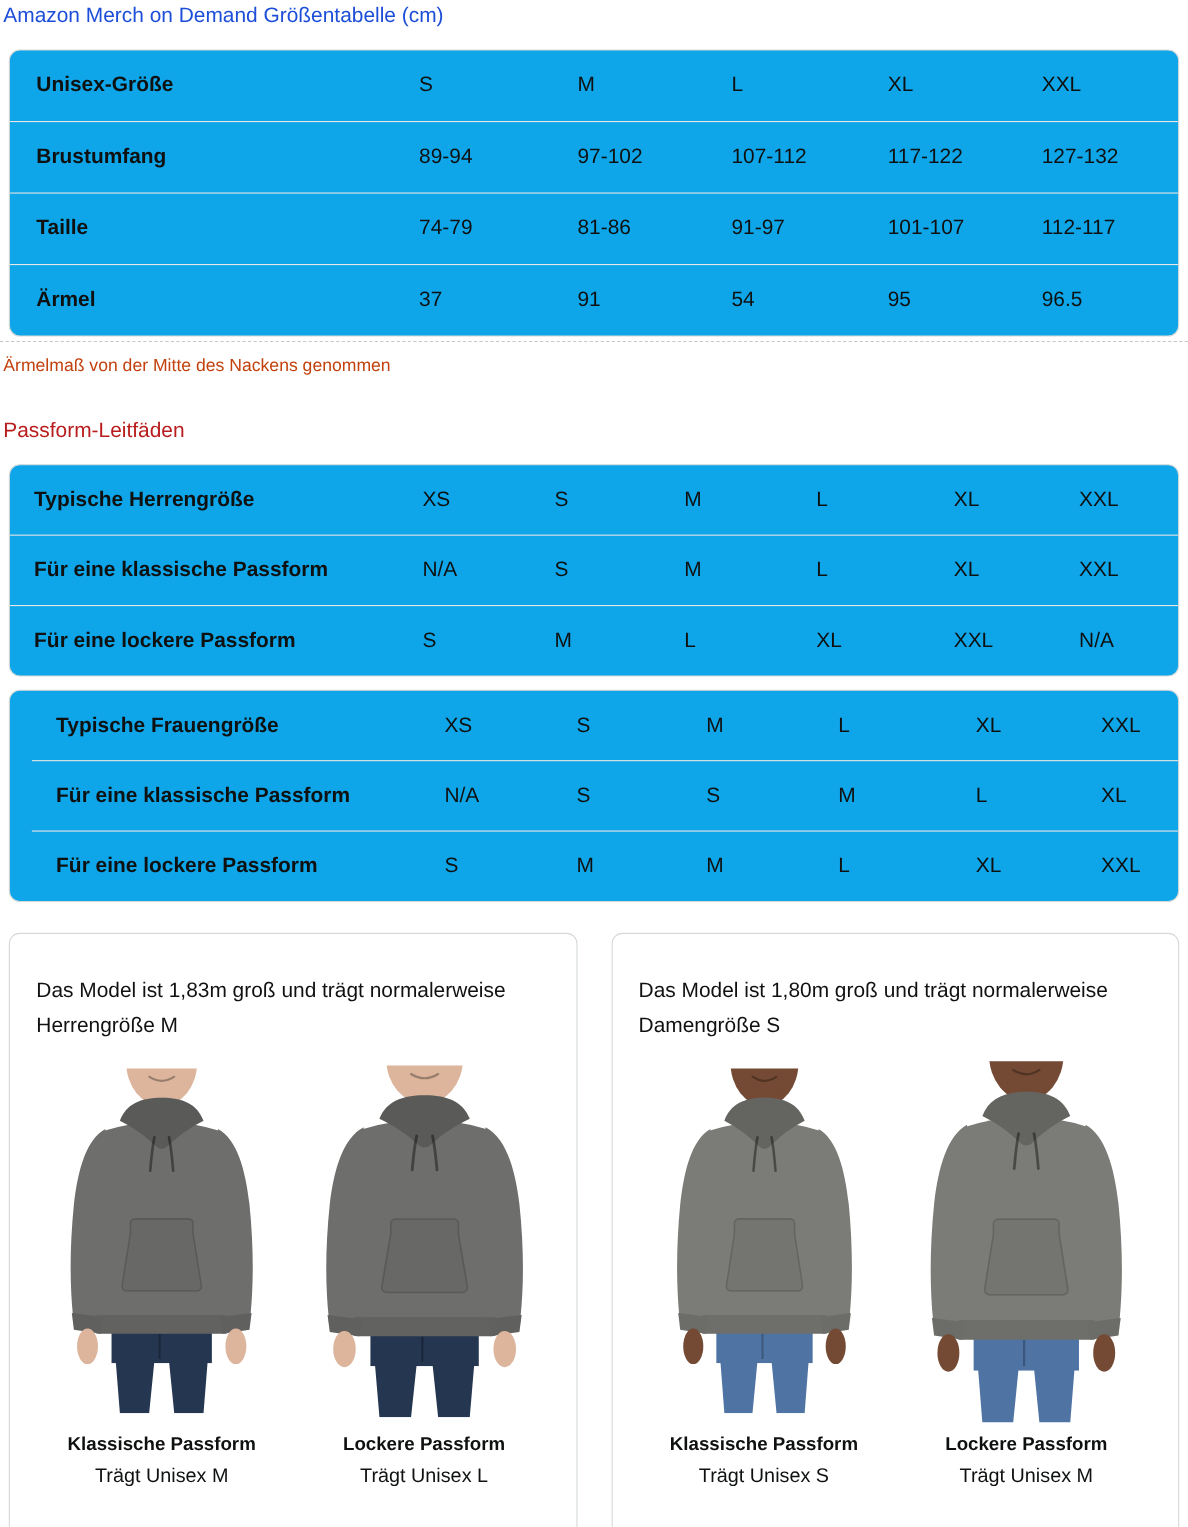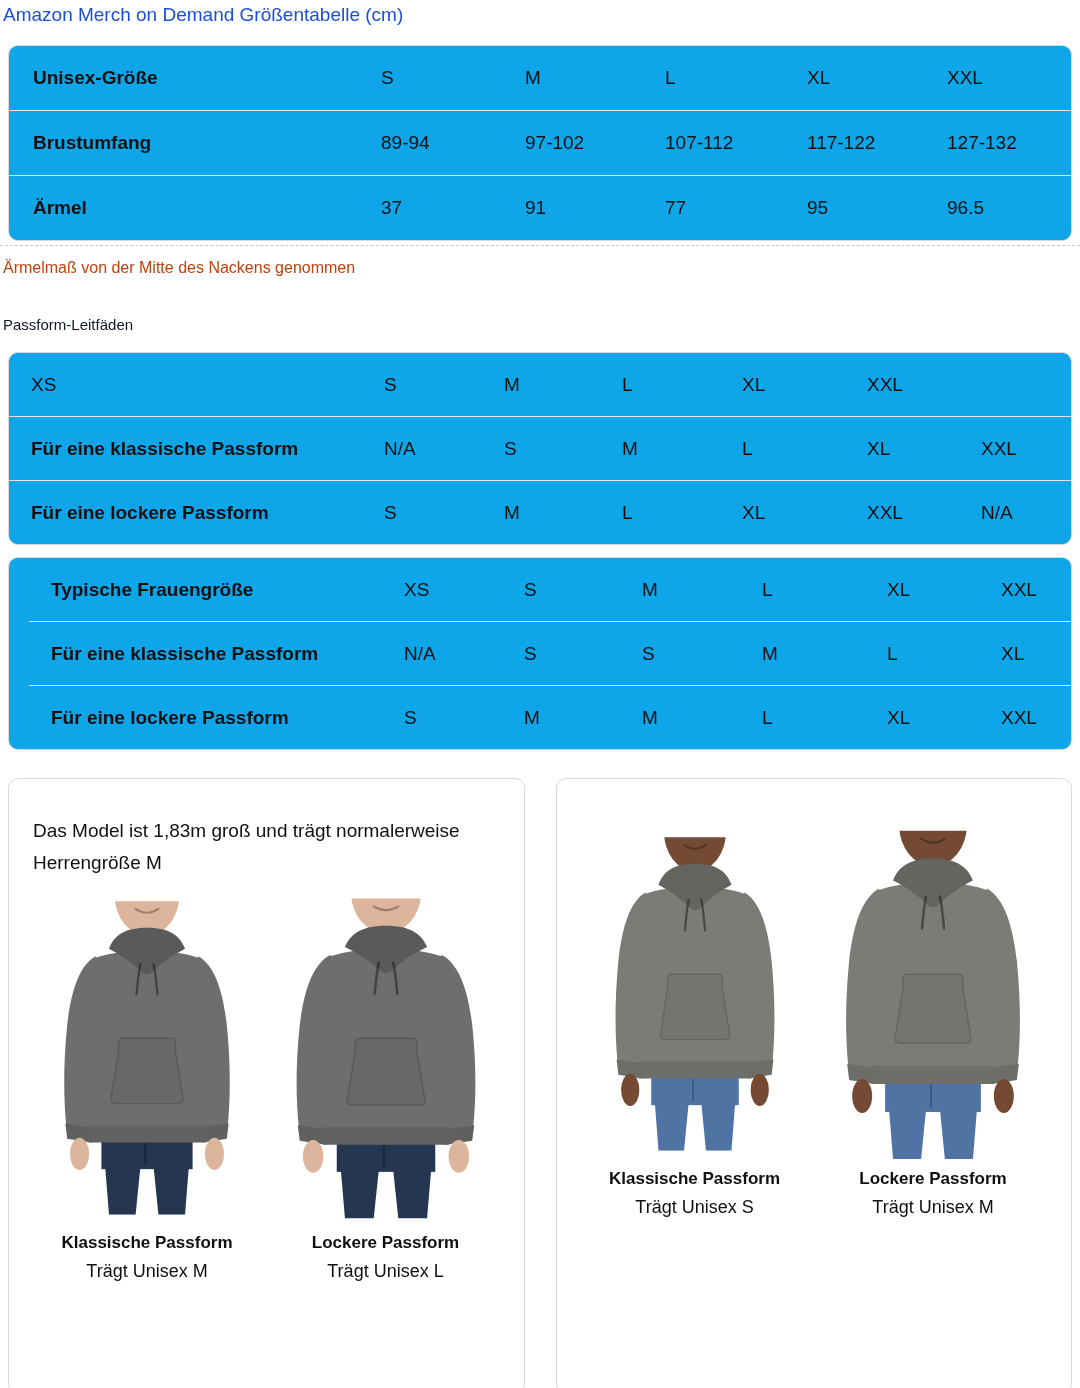--- a/index.html
+++ b/index.html
@@ -13,21 +13,21 @@
   .page-title{font-size:19px;font-weight:400;margin:4px 0 0 3px;color:#1d4ed8;}
   .tbl{margin:19px 8px 0;border:1px solid var(--border);border-radius:10px;background:#0ea5e9;overflow:hidden;}
   .tr{display:grid;align-items:center;}
   .tr + .tr{border-top:1px solid var(--row-line);}
   .main-tbl .tr{grid-template-columns:348px 144px 140px 142px 140px auto;height:64px;padding:0 24px;}
   .fit-tbl .tr{grid-template-columns:353px 120px 118px 120px 125px 114px auto;height:63px;padding:0 22px;}
   .td{font-size:19px;white-space:nowrap;}
   .label{font-weight:700;}
   .dash-divider{border-top:1px dashed var(--divider);margin-top:4px;height:0;}
   .note{font-size:16px;margin:13px 0 0 3px;color:#c2410c;}
-  .fit-title{font-size:15px;font-weight:400;margin:39px 0 0 3px;color:#0f172a;}
+  .fit-title{font-size:19px;font-weight:400;margin:39px 0 0 3px;color:#b91c1c;}
   .fit-tbl + .fit-tbl{margin-top:12px;padding-left:20px;}
   .cards{display:flex;gap:31px;margin:28px 8px 0;}
   .card{flex:1;border:1px solid var(--border);border-radius:10px;padding:36px 24px 0;box-sizing:border-box;height:616px;}
   .card-heading{font-size:19px;line-height:32px;margin:0;max-width:436px;color:#111;}
   .figures{display:flex;justify-content:space-between;margin-top:14px;}
   .figures figure{margin:0;width:228px;text-align:center;}
   svg.figure{width:228px;height:330px;display:block;background:#fff;}
   .cap-bold{font-size:17px;font-weight:700;margin-top:10px;}
   .cap-sub{font-size:18px;margin-top:8px;}
   
@@ -96,37 +96,46 @@
     </div>
     <div class="tr">
       <div class="td label">Brustumfang</div>
       <div class="td">89-94</div>
       <div class="td">97-102</div>
       <div class="td">107-112</div>
       <div class="td">117-122</div>
       <div class="td">127-132</div>
     </div>
     <div class="tr">
+      <div class="td label">Taille</div>
+      <div class="td">74-79</div>
+      <div class="td">81-86</div>
+      <div class="td">91-97</div>
+      <div class="td">101-107</div>
+      <div class="td">112-117</div>
+    </div>
+    <div class="tr">
       <div class="td label">Ärmel</div>
       <div class="td">37</div>
       <div class="td">91</div>
-      <div class="td">77</div>
+      <div class="td">54</div>
       <div class="td">95</div>
       <div class="td">96.5</div>
     </div>
   </section>
 
   <div class="dash-divider"></div>
 
   <p class="note">Ärmelmaß von der Mitte des Nackens genommen</p>
 
   <h2 class="fit-title">Passform-Leitfäden</h2>
 
   <section class="tbl fit-tbl">
     <div class="tr">
+      <div class="td label">Typische Herrengröße</div>
       <div class="td">XS</div>
       <div class="td">S</div>
       <div class="td">M</div>
       <div class="td">L</div>
       <div class="td">XL</div>
       <div class="td">XXL</div>
     </div>
     <div class="tr">
       <div class="td label">Für eine klassische Passform</div>
       <div class="td">N/A</div>
@@ -197,20 +206,21 @@
             </svg>
           <figcaption>
             <div class="cap-bold">Lockere Passform</div>
             <div class="cap-sub">Trägt Unisex L</div>
           </figcaption>
         </figure>
       </div>
     </div>
 
     <div class="card">
+      <p class="card-heading">Das Model ist 1,80m groß und trägt normalerweise Damengröße S</p>
       <div class="figures">
         <figure>
           <svg class="figure female" viewBox="0 0 240 330">
               <use href="#hoodie-figure"></use>
             </svg>
           <figcaption>
             <div class="cap-bold">Klassische Passform</div>
             <div class="cap-sub">Trägt Unisex S</div>
           </figcaption>
         </figure>

